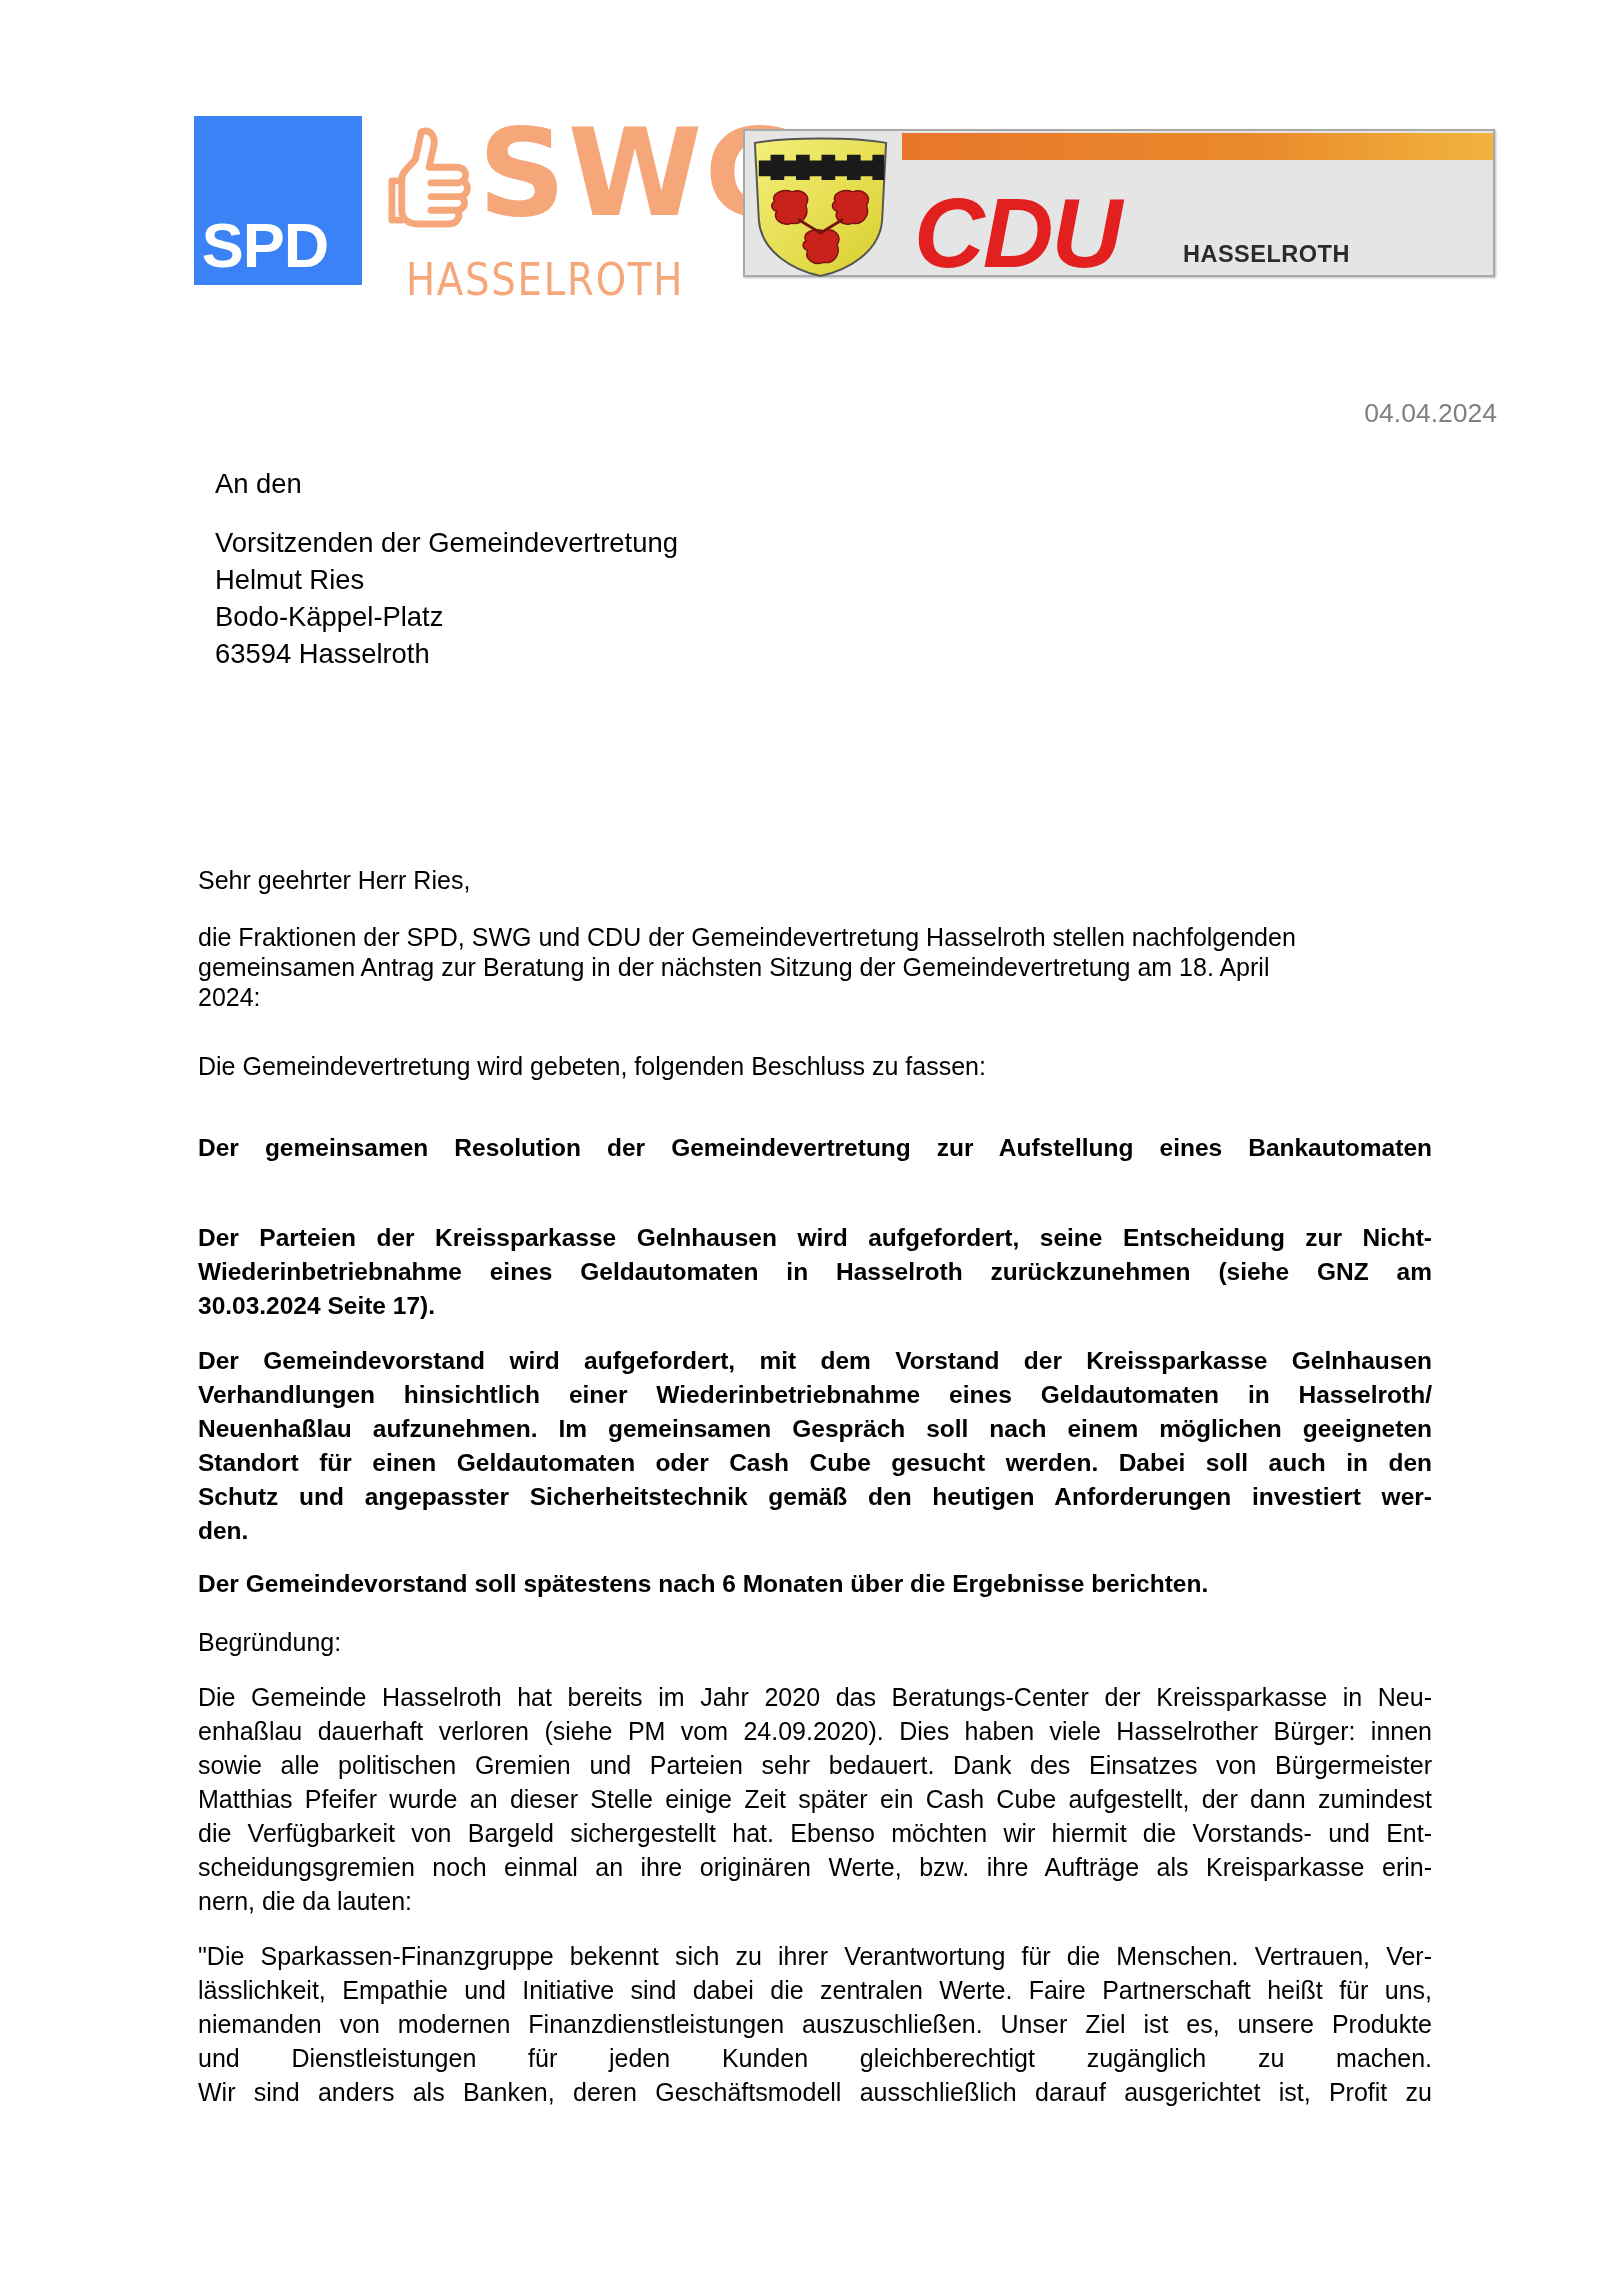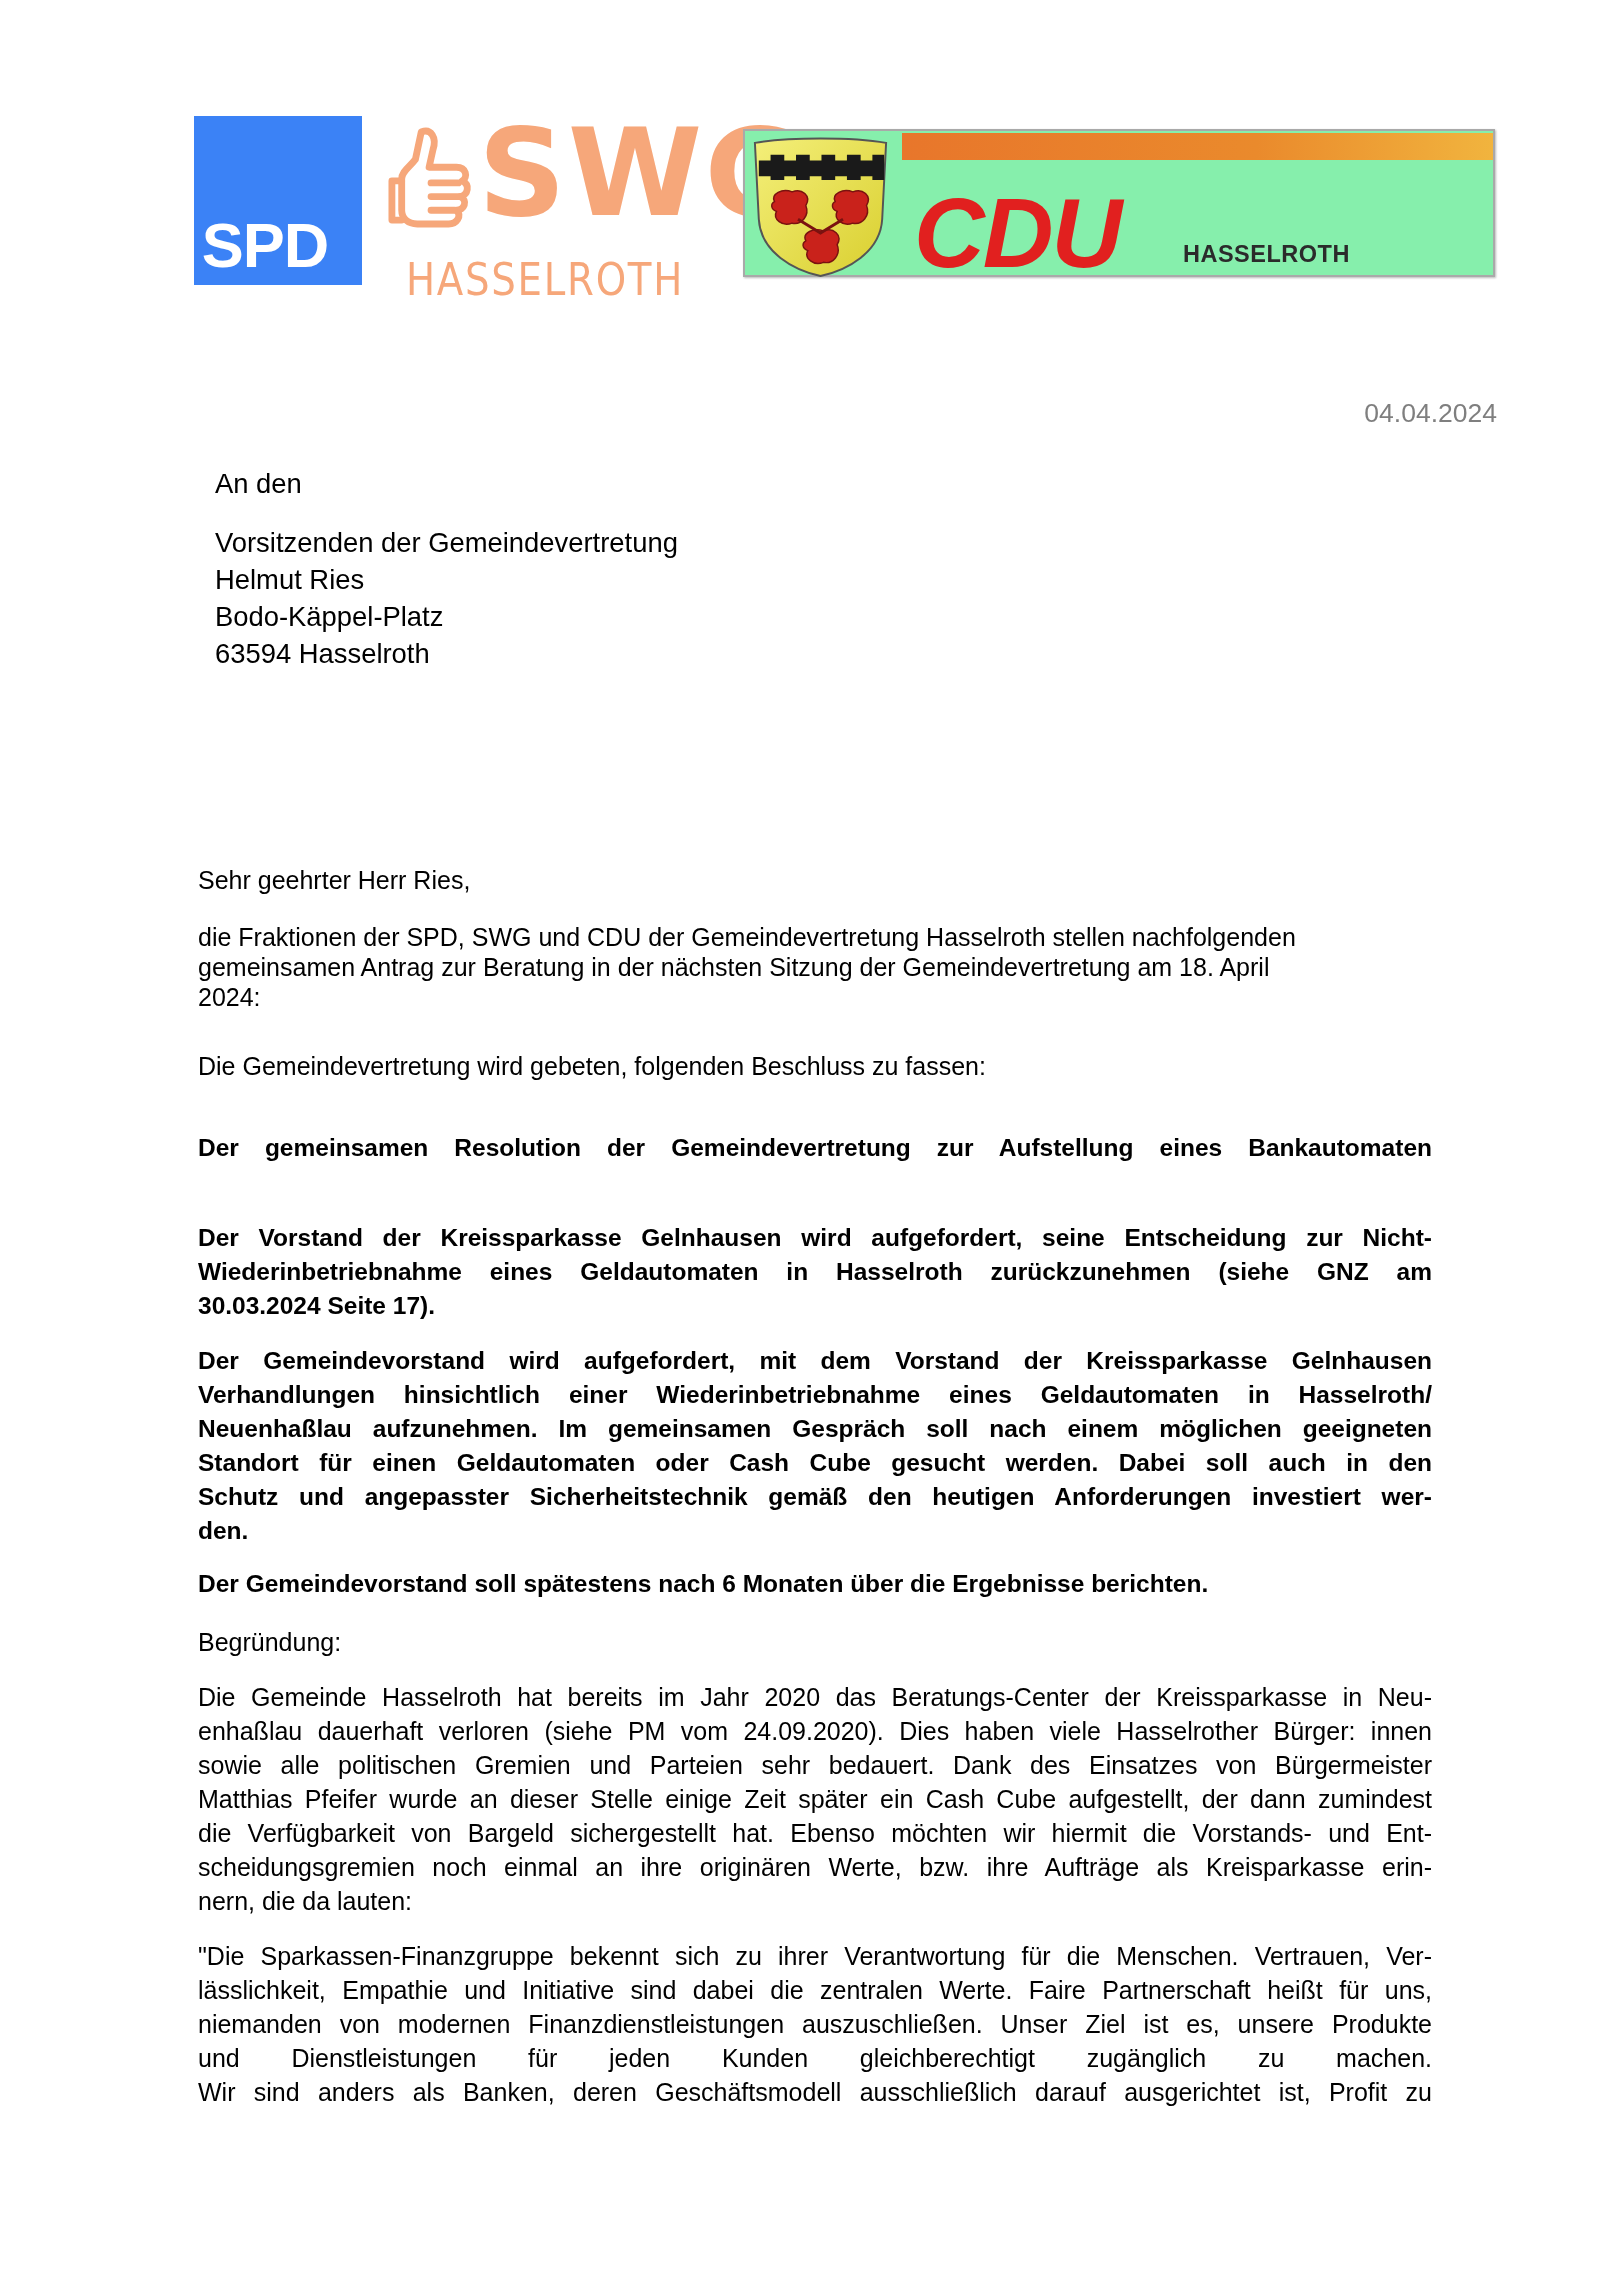--- a/index.html
+++ b/index.html
@@ -14,21 +14,21 @@
 
   .swg-logo { left: 384px; top: 118px; width: 343px; height: 186px; }
   .swg-thumb { position: absolute; left: 3.9px; top: 5.9px; width: 90px; height: 108px; }
   .swg-word { position: absolute; left: 94px; top: -5.9px; font-family: "DejaVu Sans", sans-serif;
               font-weight: bold; font-size: 122px; line-height: 1; color: #f6a77a; letter-spacing: 2px; }
   .swg-sub { position: absolute; left: 21.6px; top: 139px; font-family: "DejaVu Sans", sans-serif;
              font-size: 45px; line-height: 1; color: #f6a77a; letter-spacing: 2px; transform: scaleX(0.86);
              transform-origin: left top; }
 
   .cdu-logo { left: 743px; top: 129px; width: 752px; height: 148px; border: 2px solid #a9a9a9;
-              box-shadow: 1px 1px 2px #bbb; background: #86efac; box-sizing: border-box; }
+              box-shadow: 1px 1px 2px #bbb; background: #e5e5e5; box-sizing: border-box; }
   .cdu-bar { position: absolute; left: 157px; right: 0; top: 2px; height: 26.5px;
              background: linear-gradient(90deg, #e8762b 0%, #ea8a2c 60%, #f1b43e 100%); }
   .cdu-shield { position: absolute; left: 3.9px; top: 5.9px; width: 143px; height: 141px; }
   .cdu-word { position: absolute; left: 169px; top: 53px; font-weight: bold; font-style: italic;
               font-size: 98px; line-height: 1; color: #e1201f; letter-spacing: -2px; }
   .cdu-sub { position: absolute; left: 438px; top: 112px; font-weight: bold; font-size: 23.5px;
              color: #2b2b2b; letter-spacing: 0.5px; line-height: 1; }
 
   
   .date { left: 1274px; width: 223px; top: 400px; text-align: right; font-weight: normal;
@@ -112,21 +112,21 @@
 
 <div class="abs para" style="top:1049px;">
   <div class="line">Die Gemeindevertretung wird gebeten, folgenden Beschluss zu fassen:</div>
 </div>
 
 <div class="abs para bold" style="top:1131px;">
   <div class="line j">Der gemeinsamen Resolution der Gemeindevertretung zur Aufstellung eines Bankautomaten</div>
 </div>
 
 <div class="abs para bold" style="top:1221px;">
-  <div class="line j">Der Vorstand der Kreissparkasse Gelnhausen wird aufgefordert, seine Entscheidung zur Nicht-</div>
+  <div class="line j">Der Parteien der Kreissparkasse Gelnhausen wird aufgefordert, seine Entscheidung zur Nicht-</div>
   <div class="line j">Wiederinbetriebnahme eines Geldautomaten in Hasselroth zurückzunehmen (siehe GNZ am</div>
   <div class="line">30.03.2024 Seite 17).</div>
 </div>
 
 <div class="abs para bold" style="top:1344px;">
   <div class="line j">Der Gemeindevorstand wird aufgefordert, mit dem Vorstand der Kreissparkasse Gelnhausen</div>
   <div class="line j">Verhandlungen hinsichtlich einer Wiederinbetriebnahme eines Geldautomaten in Hasselroth/</div>
   <div class="line j">Neuenhaßlau aufzunehmen. Im gemeinsamen Gespräch soll nach einem möglichen geeigneten</div>
   <div class="line j">Standort für einen Geldautomaten oder Cash Cube gesucht werden. Dabei soll auch in den</div>
   <div class="line j">Schutz und angepasster Sicherheitstechnik gemäß den heutigen Anforderungen investiert wer-</div>

